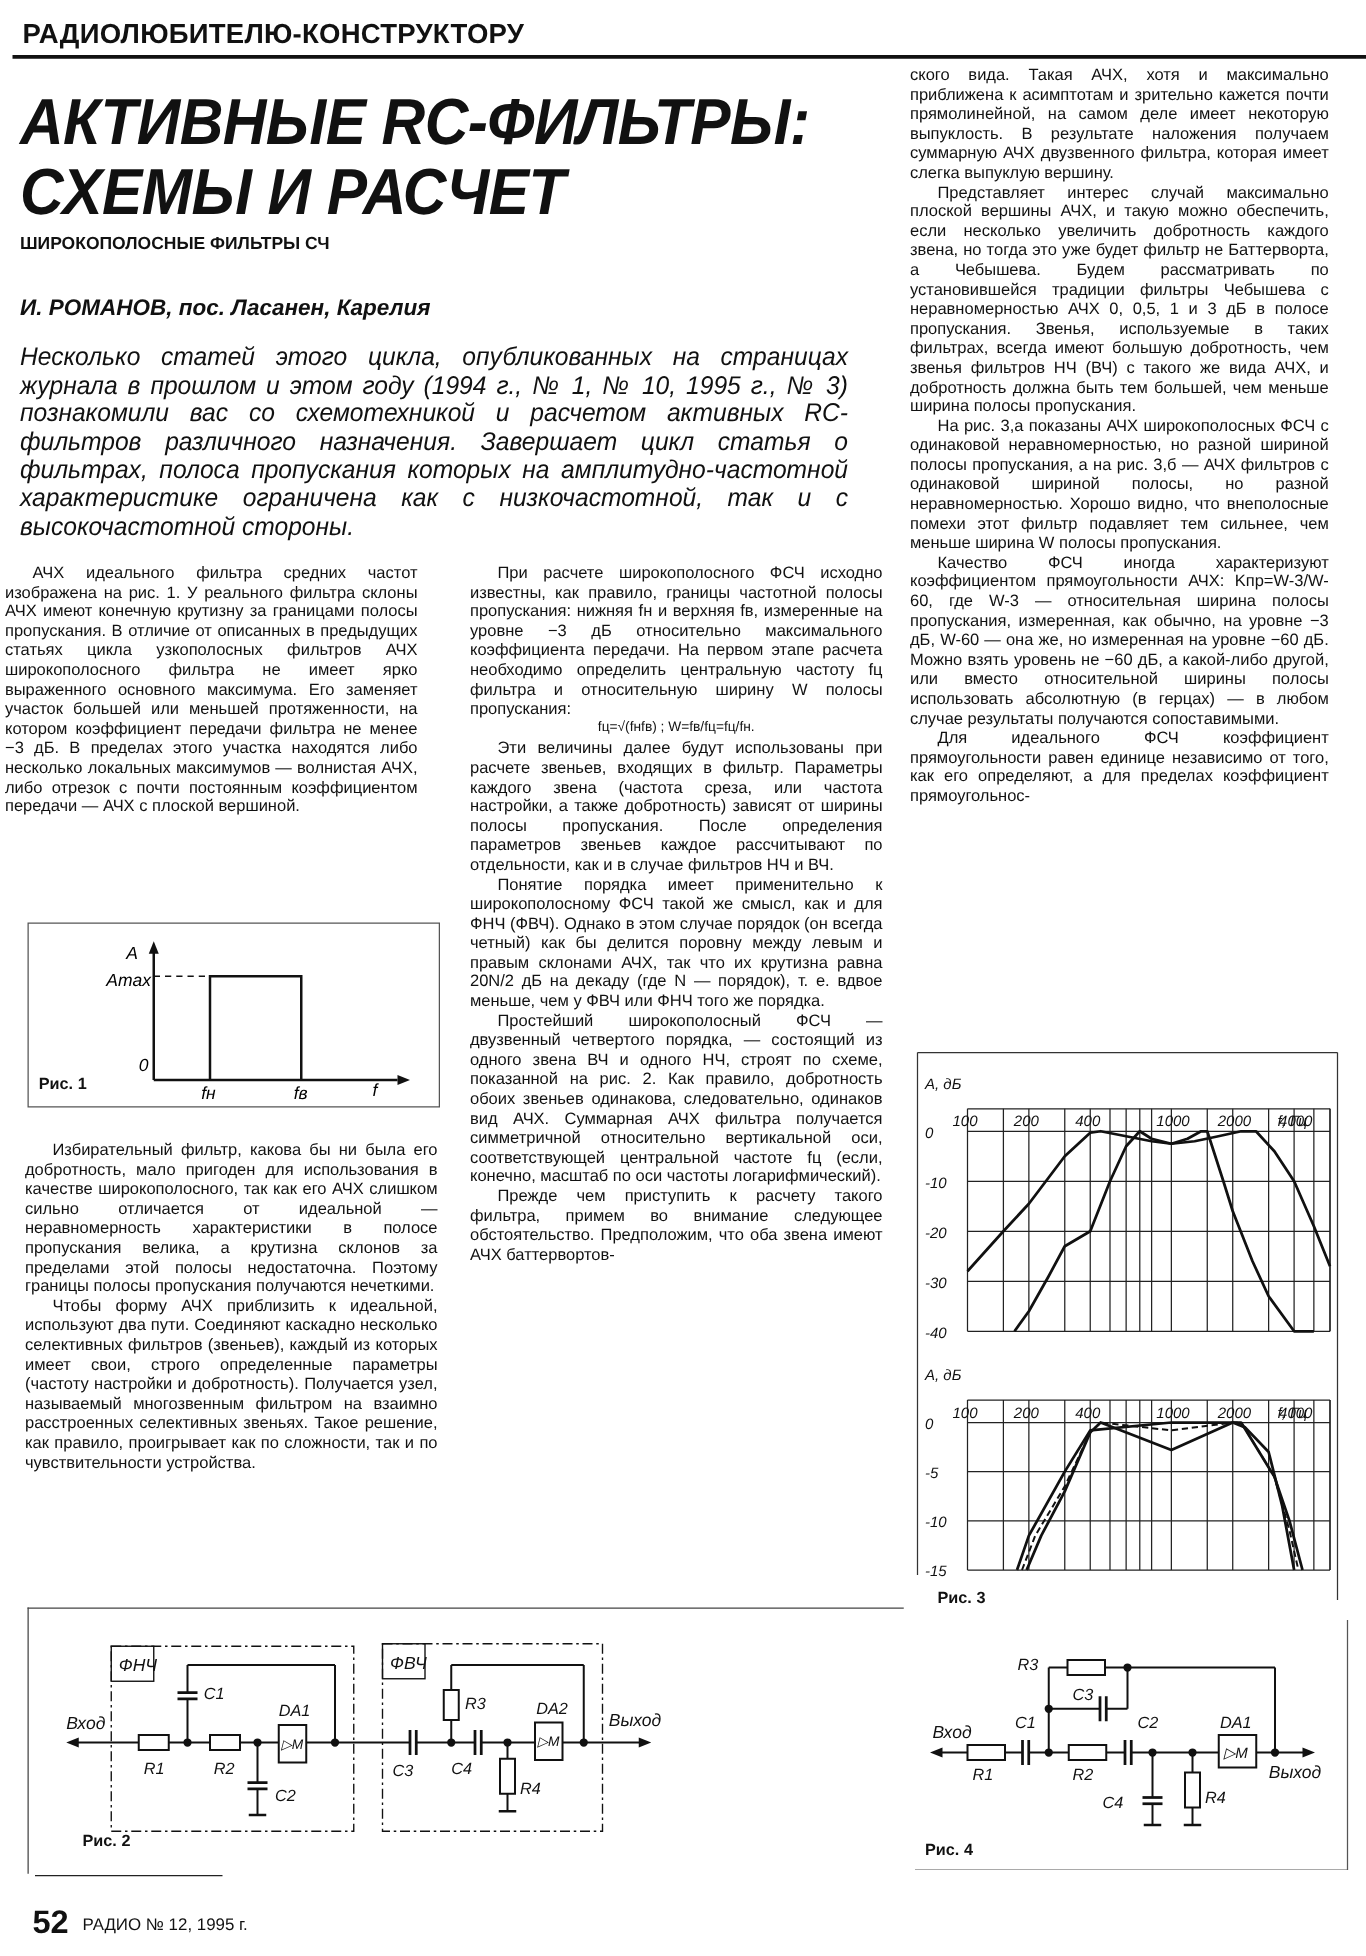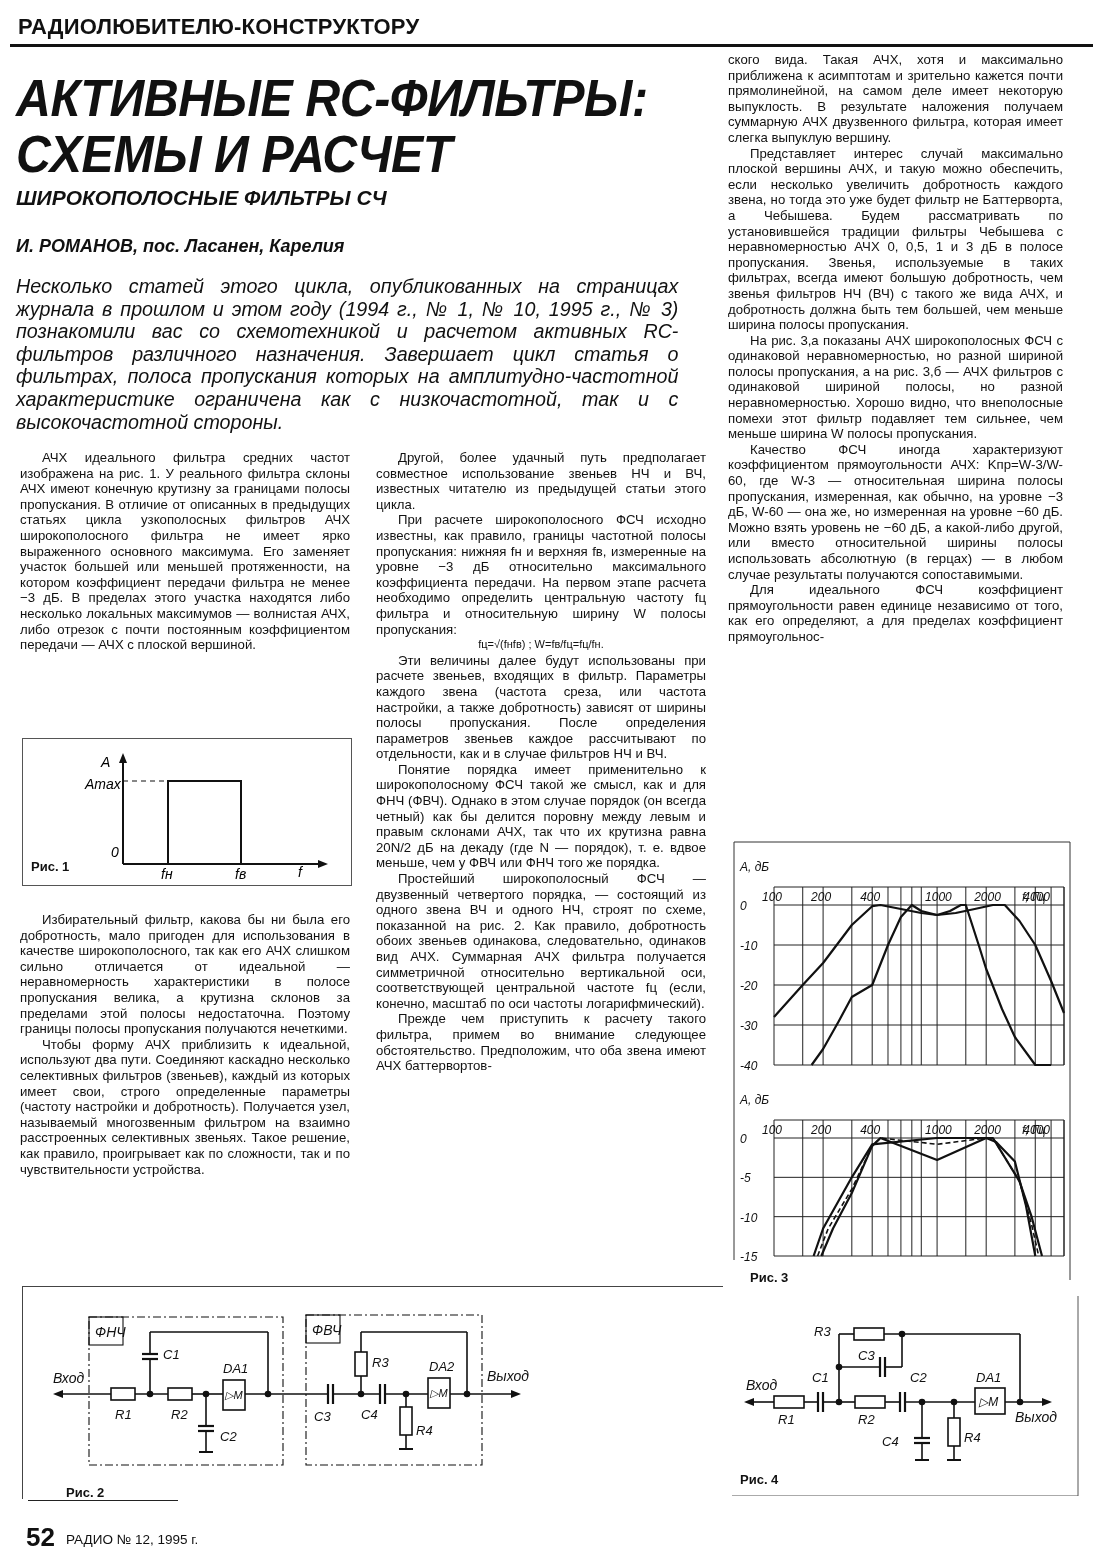--- a/index.html
+++ b/index.html
@@ -1,26 +1,26 @@
 <!DOCTYPE html>
 <html><head>
 <meta charset="utf-8">
 <style>
   html, body { margin:0; padding:0; background:#fff; }
   body { width:1093px; height:1565px; position:relative; overflow:hidden; color:#111; font-family:"Liberation Sans", sans-serif; }
   .abs { position:absolute; }
   .rubric { left:18px; top:14px; font-weight:bold; font-size:22px; letter-spacing:0.2px; }
   .rubric-rule { left:10px; top:44px; width:1083px; height:3px; background:#111; }
   .title { left:16px; top:70px; font-weight:bold; font-style:italic; font-size:52px; line-height:56px; letter-spacing:-0.5px; transform:scaleX(0.93); transform-origin:left top; }
-  .subtitle { left:16px; top:186px; font-weight:bold; font-style:italic; font-size:21px; }
+  .subtitle { left:16px; top:186px; font-weight:bold; font-size:14px; }
   .author { left:16px; top:236px; font-weight:bold; font-style:italic; font-size:18px; }
   .lead { left:16px; top:275px; width:690px; font-style:italic; font-size:20.5px; line-height:22.6px; text-align:justify; transform:scaleX(0.96); transform-origin:left top; }
   .col { font-size:13.2px; line-height:15.6px; text-align:justify; hyphens:manual; }
   .col p { margin:0; text-indent:22px; }
-  .col1a { left:20px; top:450px; width:330px; }
+  .col1a { left:4px; top:450px; width:330px; }
   .col1b { left:20px; top:912px; width:330px; }
   .col2  { left:376px; top:450px; width:330px; }
   .col3  { left:728px; top:52px; width:335px; }
   .formula { text-align:center; margin:20px 0 18px 0; text-indent:0 !important; font-size:11px; }
   .fig1 { left:22px; top:738px; width:328px; height:146px; border:1px solid #555; }
   .fig-caption { font-weight:bold; font-size:13px; }
   .fig3 { left:732px; top:840px; width:350px; height:450px; }
   .fig2 { left:22px; top:1286px; width:700px; height:212px; border-top:1px solid #444; border-left:1px solid #444; }
   .fig4 { left:732px; top:1296px; width:350px; height:200px; }
   .footer-rule { left:28px; top:1500px; width:150px; height:1px; background:#222; }
@@ -63,21 +63,20 @@
   </svg>
   <div class="abs fig-caption" style="left:8px; top:120px;">Рис. 1</div>
 </div>
 
 <div class="abs col col1b">
   <p>Избирательный фильтр, какова бы ни была его добротность, мало пригоден для использования в качестве широкополосного, так как его АЧХ слишком сильно отличается от идеальной — неравномерность характеристики в полосе пропускания велика, а крутизна склонов за пределами этой полосы недостаточна. Поэтому границы полосы пропускания получаются нечеткими.</p>
   <p>Чтобы форму АЧХ приблизить к идеальной, используют два пути. Соединяют каскадно несколько селективных фильтров (звеньев), каждый из которых имеет свои, строго определенные параметры (частоту настройки и добротность). Получается узел, называемый многозвенным фильтром на взаимно расстроенных селективных звеньях. Такое решение, как правило, проигрывает как по сложности, так и по чувствительности устройства.</p>
 </div>
 
 <div class="abs col col2">
-  <p>Другой, более удачный путь предполагает совместное использование звеньев НЧ и ВЧ, известных читателю из предыдущей статьи этого цикла.</p>
   <p>При расчете широкополосного ФСЧ исходно известны, как правило, границы частотной полосы пропускания: нижняя fн и верхняя fв, измеренные на уровне −3 дБ относительно максимального коэффициента передачи. На первом этапе расчета необходимо определить центральную частоту fц фильтра и относительную ширину W полосы пропускания:</p>
   <p class="formula">fц=√(fнfв) ; W=fв/fц=fц/fн.</p>
   <p>Эти величины далее будут использованы при расчете звеньев, входящих в фильтр. Параметры каждого звена (частота среза, или частота настройки, а также добротность) зависят от ширины полосы пропускания. После определения параметров звеньев каждое рассчитывают по отдельности, как и в случае фильтров НЧ и ВЧ.</p>
   <p>Понятие порядка имеет применительно к широкополосному ФСЧ такой же смысл, как и для ФНЧ (ФВЧ). Однако в этом случае порядок (он всегда четный) как бы делится поровну между левым и правым склонами АЧХ, так что их крутизна равна 20N/2 дБ на декаду (где N — порядок), т. е. вдвое меньше, чем у ФВЧ или ФНЧ того же порядка.</p>
   <p>Простейший широкополосный ФСЧ — двузвенный четвертого порядка, — состоящий из одного звена ВЧ и одного НЧ, строят по схеме, показанной на рис. 2. Как правило, добротность обоих звеньев одинакова, следовательно, одинаков вид АЧХ. Суммарная АЧХ фильтра получается симметричной относительно вертикальной оси, соответствующей центральной частоте fц (если, конечно, масштаб по оси частоты логарифмический).</p>
   <p>Прежде чем приступить к расчету такого фильтра, примем во внимание следующее обстоятельство. Предположим, что оба звена имеют АЧХ баттервортов-</p>
 </div>
 
 <div class="abs col col3">
   <p style="text-indent:0">ского вида. Такая АЧХ, хотя и максимально приближена к асимптотам и зрительно кажется почти прямолинейной, на самом деле имеет некоторую выпуклость. В результате наложения получаем суммарную АЧХ двузвенного фильтра, которая имеет слегка выпуклую вершину.</p>
@@ -230,21 +229,21 @@
     <line x1="383" y1="148" x2="383" y2="162"></line>
     <line x1="376" y1="162" x2="390" y2="162" stroke-width="2"></line>
     <rect x="405" y="91" width="22" height="30"></rect>
     <text x="407" y="110" font-size="11" fill="#111" stroke="none">▷M</text>
     <text x="406" y="84" font-size="13" fill="#111" stroke="none">DA2</text>
     <line x1="427" y1="107" x2="490" y2="107"></line>
     <circle cx="444" cy="107" r="2.5" fill="#111"></circle>
     <polygon points="498,107 488,103 488,111" fill="#111" stroke="none"></polygon>
     <text x="464" y="94" font-size="14" fill="#111" stroke="none">Выход</text>
   </svg>
-  <div class="abs fig-caption" style="left:18px; top:198px;padding-left:25px;">Рис. 2</div>
+  <div class="abs fig-caption" style="left:18px; top:178px;padding-left:25px;">Рис. 2</div>
 </div>
 
 <div class="abs fig4">
   <svg width="350" height="200" viewBox="0 0 350 200" stroke="#111" fill="none" stroke-width="1.6">
     <line x1="346" y1="0" x2="346" y2="200" stroke-width="1" stroke="#555"></line>
     <line x1="0" y1="200" x2="346" y2="200" stroke-width="1" stroke="#555"></line>
     <polygon points="12,106 22,102 22,110" fill="#111" stroke="none"></polygon>
     <text x="14" y="94" font-size="14" fill="#111" stroke="none">Вход</text>
     <line x1="18" y1="106" x2="42" y2="106"></line>
     <rect x="42" y="100" width="30" height="12"></rect>

